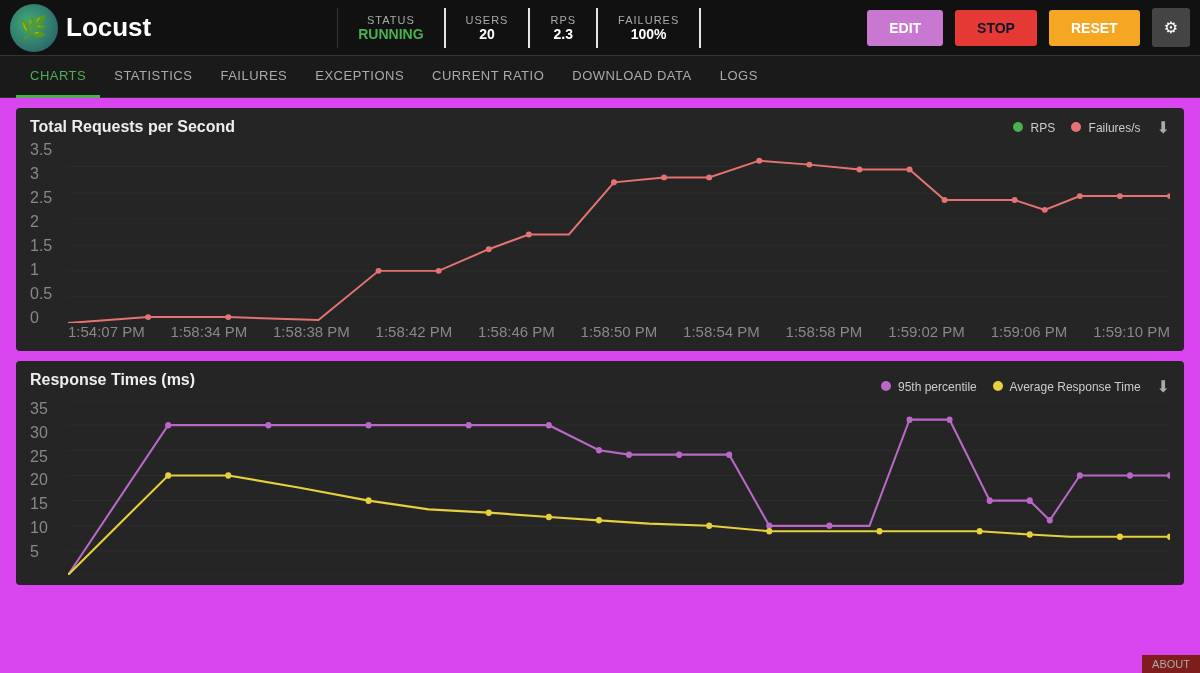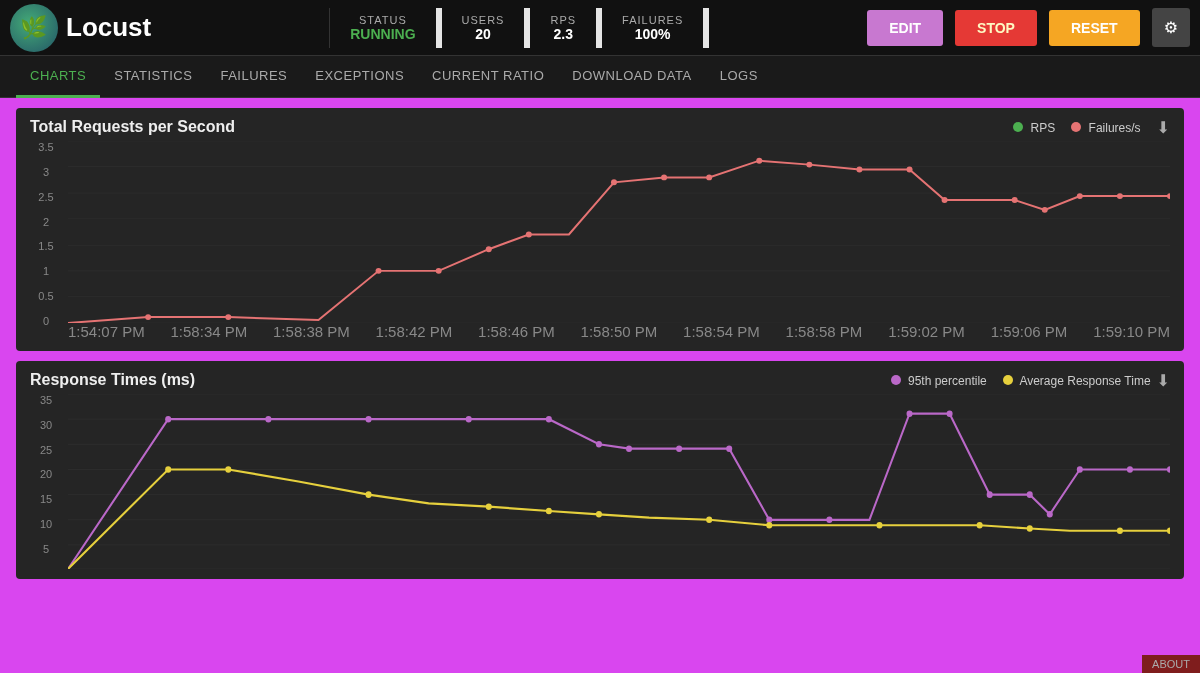--- a/index.html
+++ b/index.html
@@ -35,21 +35,21 @@
     }
     .status-blocks {
       display: flex;
       flex: 1;
       justify-content: center;
       gap: 0;
     }
     .status-block {
       text-align: center;
       padding: 6px 20px;
-      border-right: 6px solid #e5e5e5;
+      border-right: 2px solid #e5e5e5;
     }
     .status-block:first-child { border-left: 1px solid #333; }
     .status-label {
       font-size: 11px;
       color: #aaa;
       letter-spacing: 1px;
     }
     .status-value {
       font-size: 14px;
       font-weight: bold;
@@ -66,21 +66,21 @@
       color: #fff;
       border: none;
       padding: 10px 22px;
       font-size: 14px;
       font-weight: bold;
       cursor: pointer;
       border-radius: 3px;
     }
     .btn-stop {
       background: #e53935;
-      color: #fef9c3;
+      color: #0f172a;
       border: none;
       padding: 10px 22px;
       font-size: 14px;
       font-weight: bold;
       cursor: pointer;
       border-radius: 3px;
     }
     .btn-reset {
       background: #f5a623;
       color: #fff;
@@ -178,23 +178,23 @@
       left: 0;
       top: 0;
       height: 100%;
       width: 36px;
       display: flex;
       flex-direction: column;
       justify-content: space-between;
       padding: 0 4px 14px 0;
     }
     .y-label {
-      font-size: 11px;
+      font-size: 16px;
       color: #888;
-      text-align: center;
+      text-align: left;
     }
     .chart-area {
       position: absolute;
       left: 38px;
       right: 0;
       top: 0;
       bottom: 18px;
     }
     .x-axis {
       position: absolute;
@@ -344,21 +344,21 @@
         <span class="x-label">1:59:02 PM</span>
         <span class="x-label">1:59:06 PM</span>
         <span class="x-label">1:59:10 PM</span>
       </div>
     </div>
   </div>
 
   <div class="chart-section">
     <div class="chart-header">
       <span class="chart-title">Response Times (ms)</span>
-      <div style="display:flex; align-items:center; gap:6px;">
+      <div style="display:flex; align-items:center; gap:16px;margin-top:6px;">
         <div class="chart-legend">
           <span>
             <span class="legend-dot" style="background:#ba68c8;"></span>
             <span>95th percentile</span>
           </span>
           <span>
             <span class="legend-dot" style="background:#e6d03d;"></span>
             <span>Average Response Time</span>
           </span>
         </div>

